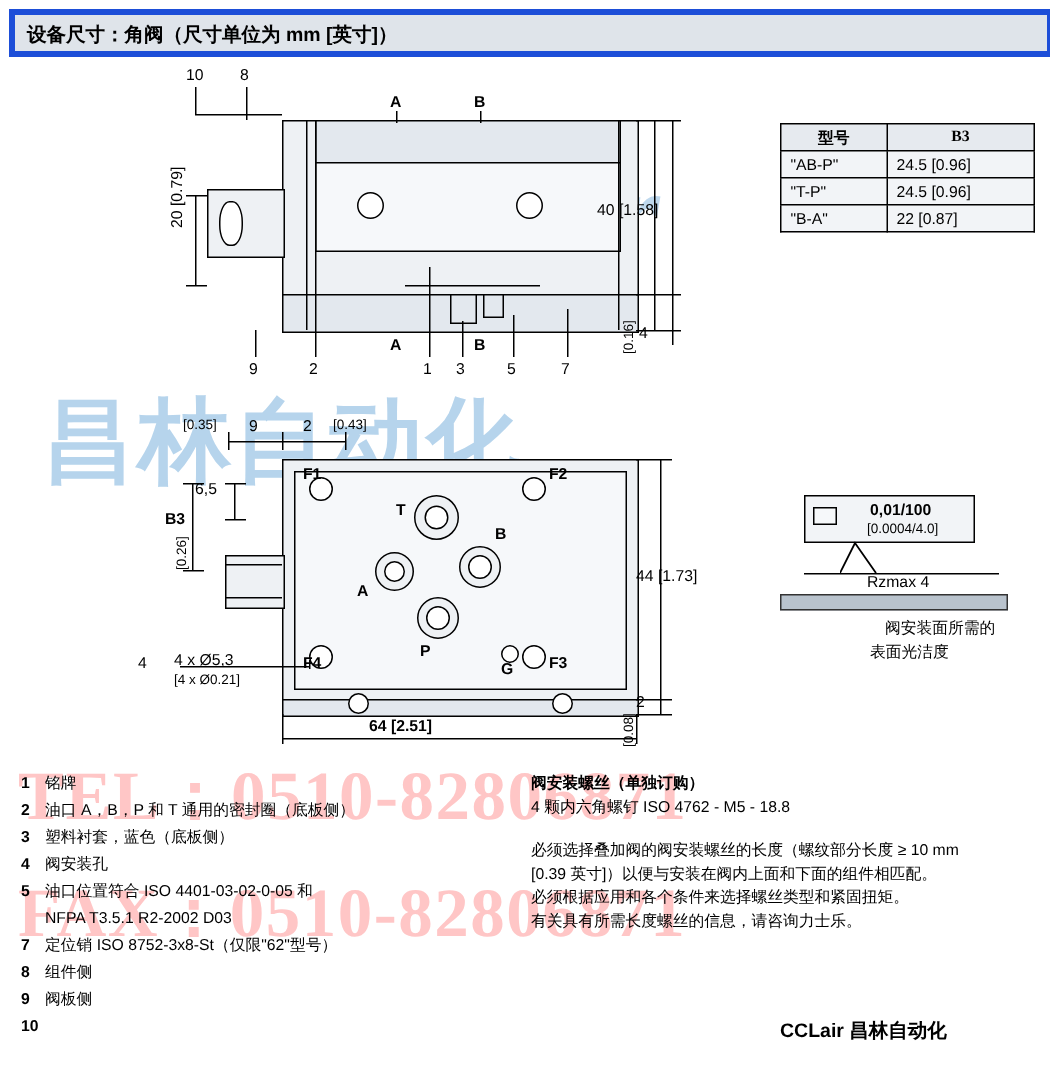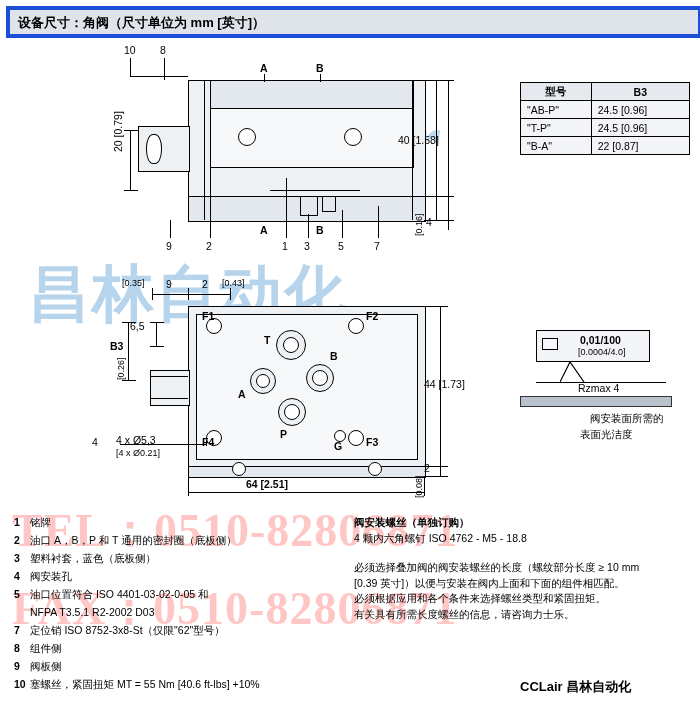--- a/index.html
+++ b/index.html
@@ -58,21 +58,21 @@
   .box-fill{position:absolute;border:1px solid #000;background:#eef1f4;}
   .box-fill2{position:absolute;border:1px solid #000;background:#e3e8ee;}
   .box-light{position:absolute;border:1px solid #000;background:#f6f8fa;}
   .circ{position:absolute;border:1px solid #000;border-radius:50%;background:#eef1f4;}
   .circ-w{position:absolute;border:1px solid #000;border-radius:50%;background:#fff;}
 
   
   .tbl{position:absolute;left:520px;top:82px;width:170px;border-collapse:collapse;font-size:10.5px;}
   .tbl td{border:1px solid #000;height:17px;padding:0 6px;background:#f2f4f7;}
   .tbl td.c{text-align:left;}
-  .tbl .hdr td{font-weight:bold;background:#e6eaef;text-align:center;}
+  .tbl .hdr td{font-weight:bold;background:#e6eaef;text-align:center;font-family:Liberation Serif, serif;}
 
   
   .rough-box{position:absolute;left:536px;top:330px;width:112px;height:30px;border:1px solid #000;background:#f2f4f7;}
   .rough-strip{position:absolute;left:520px;top:396px;width:150px;height:9px;background:#b9c3cd;border:1px solid #333;}
 
   
   .legend{position:absolute;left:14px;top:515px;width:330px;font-size:10.5px;line-height:15.5px;}
   .legend .row{position:relative;padding-left:16px;margin-bottom:2.5px;}
   .legend .num{position:absolute;left:0;top:0;font-weight:bold;}
   .rlegend{position:absolute;left:354px;top:515px;width:336px;font-size:10.5px;line-height:15.5px;}
@@ -318,21 +318,20 @@
     <div class="row">
       <span class="num">8</span>
       <span>组件侧</span>
     </div>
     <div class="row">
       <span class="num">9</span>
       <span>阀板侧</span>
     </div>
     <div class="row">
       <span class="num">10</span>
-      <span>塞螺丝，紧固扭矩 MT = 55 Nm [40.6 ft-lbs] +10%</span>
     </div>
   </div>
 
   <div class="rlegend">
     <div class="note-title">阀安装螺丝（单独订购）</div>
     <div>4 颗内六角螺钉 ISO 4762 - M5 - 18.8</div>
     <div style="height:14px;"></div>
     <div>必须选择叠加阀的阀安装螺丝的长度（螺纹部分长度 ≥ 10 mm</div>
     <div>[0.39 英寸]）以便与安装在阀内上面和下面的组件相匹配。</div>
     <div>必须根据应用和各个条件来选择螺丝类型和紧固扭矩。</div>

